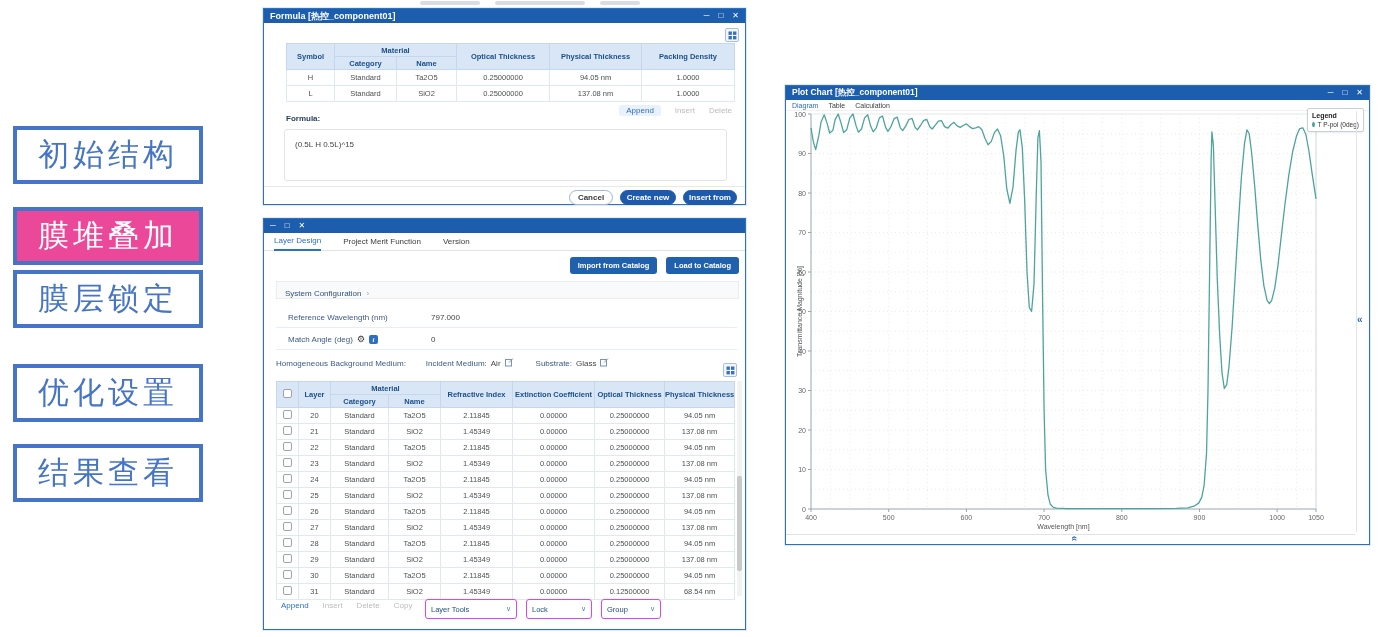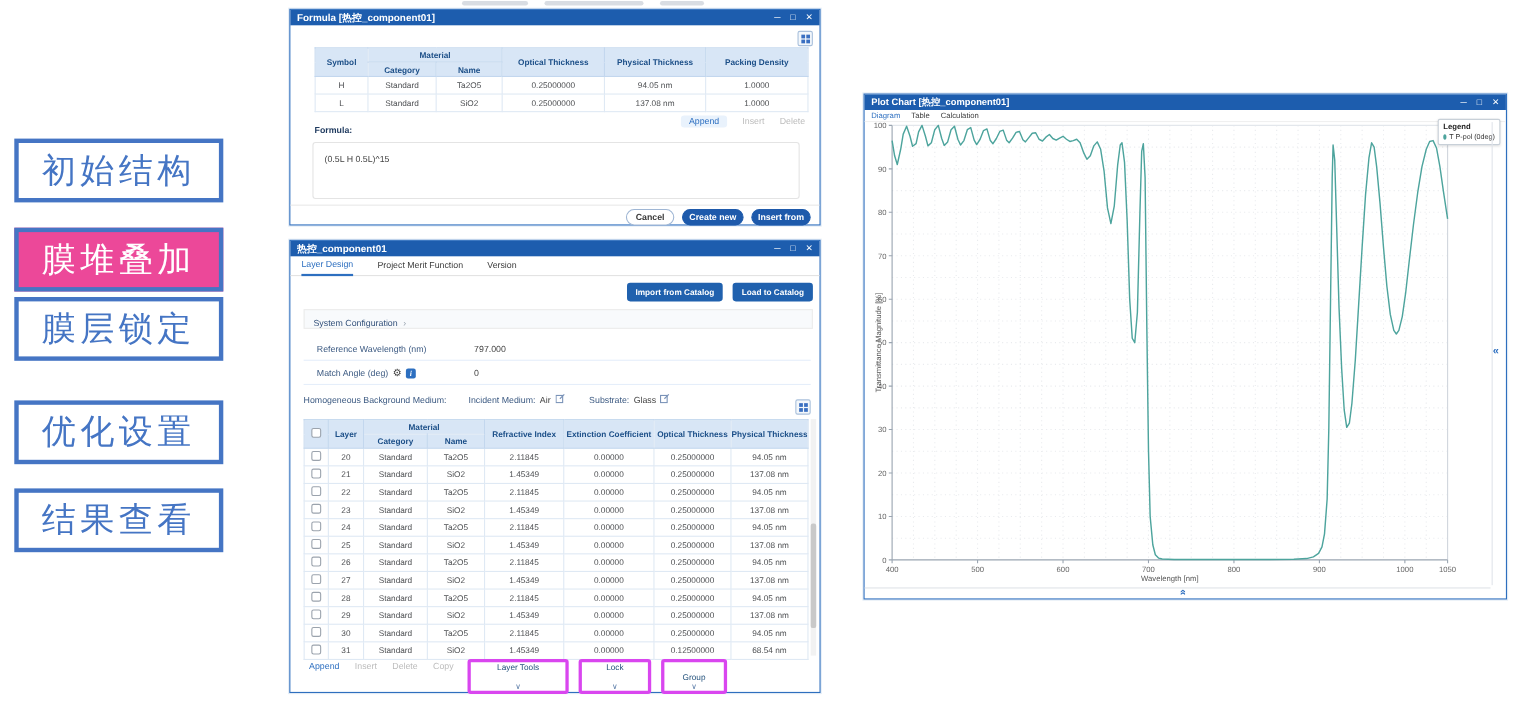--- a/index.html
+++ b/index.html
@@ -27,23 +27,23 @@
   
   .linkbtn{font-size:8px;color:#2d6fc0;cursor:pointer;}
   .linkbtn.pill{background:#e9f2fc;border-radius:3px;padding:1px 7px;}
   .graybtn{font-size:8px;color:#bcbcbc;}
   .pillbtn{border-radius:8px;font-size:8px;font-weight:bold;height:15px;display:inline-flex;
            align-items:center;justify-content:center;cursor:pointer;}
   .pill-outline{background:#fff;border:1px solid #9fb6d4;color:#3a3a3a;}
   .pill-solid{background:#1e5aab;border:1px solid #1e5aab;color:#fff;}
   .sqbtn{width:14px;height:14px;border:1px solid #a9c0dc;background:#f3f7fb;border-radius:2px;
          display:flex;align-items:center;justify-content:center;cursor:pointer;}
-  .dropdown{position:absolute;height:32px;border:3px solid #d946ef;border-radius:3px;
+  .dropdown{position:absolute;height:20px;border:1px solid #d946ef;border-radius:3px;
             display:flex;align-items:center;justify-content:space-between;padding:0 5px;
-            font-size:7.5px;color:#1f4e79;cursor:pointer;background:#fff;flex-direction:column;}
+            font-size:7.5px;color:#1f4e79;cursor:pointer;background:#fff;}
   .dropdown .chev{color:#5b7ca8;font-size:7px;}
   .checkbox{display:inline-block;width:9px;height:9px;border:1px solid #9ba3ad;border-radius:2px;
             background:#fff;cursor:pointer;}
   .tab{cursor:pointer;white-space:nowrap;}
   .infoicon{display:inline-flex;width:9px;height:9px;background:#2d6fc0;color:#fff;border-radius:2px;
             font-size:7px;font-weight:bold;align-items:center;justify-content:center;
             font-family:"Liberation Serif",serif;font-style:italic;}
   .gearicon{font-size:9px;color:#3a3a3a;line-height:9px;}
   .editicon{display:inline-block;vertical-align:-1px;}
   .ghost{position:absolute;background:#d9dde3;border-radius:2px;}
@@ -143,21 +143,20 @@
     <div style="position:absolute;left:0;right:0;top:177px;border-top:1px solid #e8e8e8;"></div>
     <div style="position:absolute;right:8px;top:181px;display:flex;gap:7px;">
       <span class="pillbtn pill-outline" style="width:44px;">Cancel</span>
       <span class="pillbtn pill-solid" style="width:56px;">Create new</span>
       <span class="pillbtn pill-solid" style="width:54px;">Insert from</span>
     </div>
   </div>
 
   <div class="win" style="left:263px;top:218px;width:483px;height:412px;">
     <div class="titlebar">
-      <span class="t">热控_component01</span>
       <span class="winctl">
         <span>─</span>
         <span>□</span>
         <span>✕</span>
       </span>
     </div>
 
     <div style="position:absolute;left:0;right:0;top:14px;height:18px;border-bottom:1px solid #e3e3e3;display:flex;align-items:center;gap:22px;padding:0 10px;font-size:8px;color:#3c3c3c;">
       <span class="tab" style="color:#2d6fc0;border-bottom:2px solid #2d6fc0;height:18px;display:flex;align-items:center;">Layer Design</span>
       <span class="tab">Project Merit Function</span>
@@ -384,21 +383,21 @@
         </span>
     </div>
     <div class="dropdown" style="left:161px;top:380px;width:92px;">
       <span>Layer Tools</span>
         <span class="chev">∨</span>
     </div>
     <div class="dropdown" style="left:262px;top:380px;width:66px;">
       <span>Lock</span>
         <span class="chev">∨</span>
     </div>
-    <div class="dropdown" style="left:337px;top:380px;width:60px;justify-content:flex-end;">
+    <div class="dropdown" style="left:337px;top:380px;width:60px;">
       <span>Group</span>
         <span class="chev">∨</span>
     </div>
   </div>
 
   <div class="win" style="left:785px;top:85px;width:585px;height:460px;">
     <div class="titlebar" style="font-size:8.5px;">
       <span class="t">Plot Chart [热控_component01]</span>
       <span class="winctl">
         <span>─</span>

